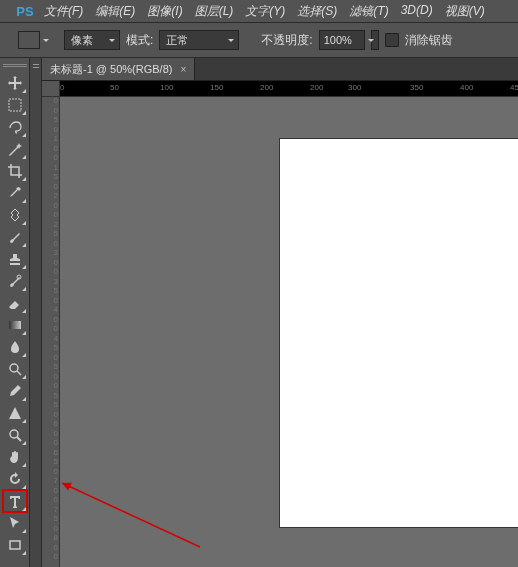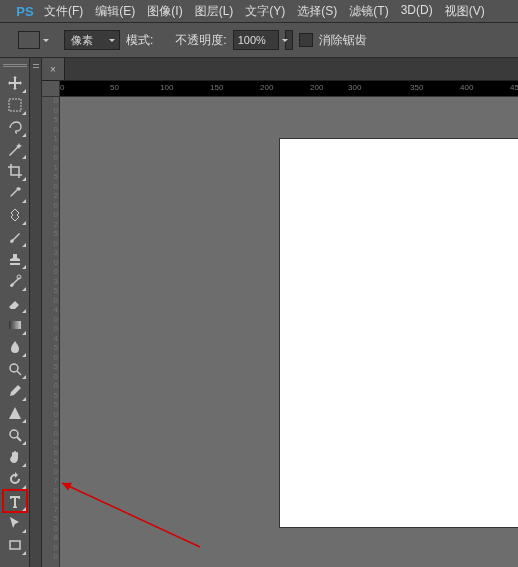--- a/index.html
+++ b/index.html
@@ -1,20 +1,20 @@
 <!DOCTYPE html>
 <html><head>
 <meta charset="utf-8">
 <style>
 * { margin: 0; padding: 0; box-sizing: border-box; font-family: "Microsoft YaHei", sans-serif; }
 body { background: #535353; color: #ccc; font-size: 11px; overflow: hidden; width: 518px; height: 567px; }
 
 .menubar { height: 22px; background: #535353; display: flex; align-items: center; padding-left: 12px; }
 .ps-logo { width: 26px; height: 18px; display: flex; align-items: center; justify-content: center; color: #3ca4e0; font-weight: bold; font-size: 13px; }
-.menu-item { padding: 0 6px; font-size: 12px; color: #ddd; cursor: pointer; }
+.menu-item { padding: 0 6px; font-size: 12px; color: #ddd; cursor: pointer; font-style: italic; }
 
 .options-bar { height: 36px; background: #535353; border-top: 1px solid #2a2a2a; border-bottom: 1px solid #2a2a2a; display: flex; align-items: center; padding-left: 18px; gap: 6px; }
 .opt-swatch { width: 22px; height: 18px; background: #535353; border: 1px solid #222; position: relative; }
 .opt-swatch::after { content:""; position:absolute; right:-10px; top:7px; border:3px solid transparent; border-top-color:#ccc; }
 .opt-dropdown { height: 20px; background: #3a3a3a; border: 1px solid #222; display: flex; align-items: center; padding: 0 16px 0 6px; font-size: 11px; position: relative; color:#ddd; }
 .opt-dropdown::after { content:""; position:absolute; right:4px; top:8px; border:3px solid transparent; border-top-color:#ccc; }
 .opt-label { font-size: 12px; color: #ddd; }
 .opt-input { width: 46px; height: 20px; background: #3a3a3a; border: 1px solid #222; color:#ddd; display:flex; align-items:center; padding:0 4px; font-size:11px; }
 .opt-check { width: 14px; height: 14px; background: #3a3a3a; border: 1px solid #222; }
 
@@ -66,20 +66,21 @@
       <span class="menu-item">3D(D)</span>
       <span class="menu-item">视图(V)</span>
     </div>
 </div>
 
 <div class="options-bar">
   <div class="opt-swatch"></div>
   <div style="width:12px"></div>
   <div class="opt-dropdown" style="width:56px">像素</div>
   <span class="opt-label">模式:</span>
+  <div class="opt-dropdown" style="width:80px">正常</div>
   <div style="width:10px"></div>
   <span class="opt-label">不透明度:</span>
   <div class="opt-input">100%</div>
   <div class="opt-dropdown" style="width:8px;padding:0"></div>
   <div class="opt-check"></div>
   <span class="opt-label">消除锯齿</span>
 </div>
 
 <div class="main">
   <div class="tools-col">
@@ -222,20 +223,21 @@
         </div>
       </div>
   </div>
   <div class="collapsed-panel">
       <div class="grip"></div>
     </div>
 
   <div class="doc-area">
     <div class="tab-bar">
       <div class="tab">
+        <span>未标题-1 @ 50%(RGB/8)</span>
         <span class="tab-close">×</span>
       </div>
     </div>
     <div class="canvas-wrap">
       <div style="display:flex;flex-direction:column">
         <div class="ruler-corner"></div>
         <div class="ruler-v" id="ruler-v" style="height: 470px;">
             <div class="tick" style="top: 0px;">0</div>
             <div class="tick" style="top: 9.5px;">0</div>
             <div class="tick" style="top: 19px;">5</div>

